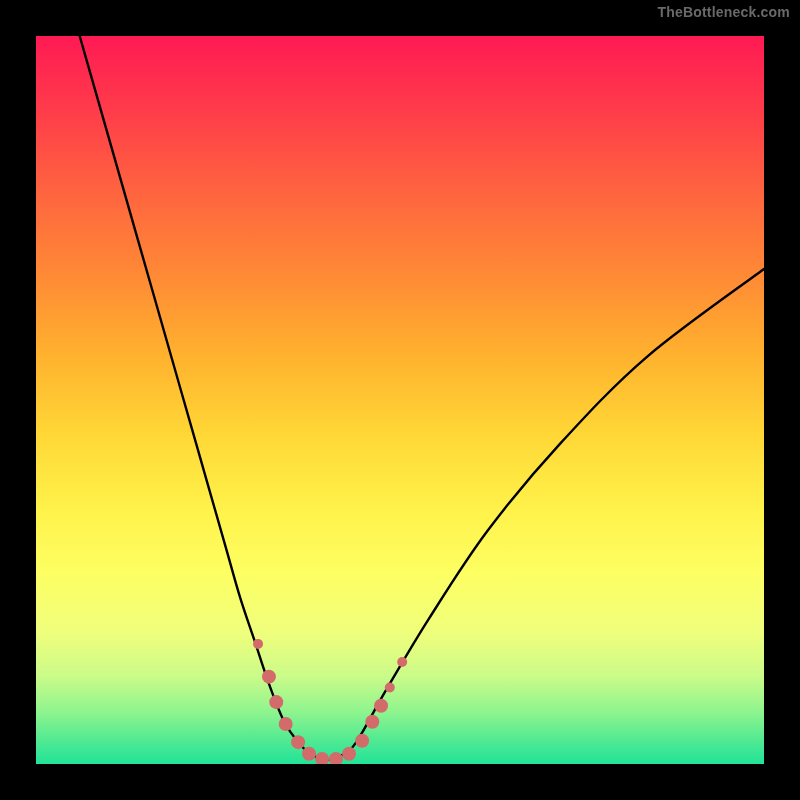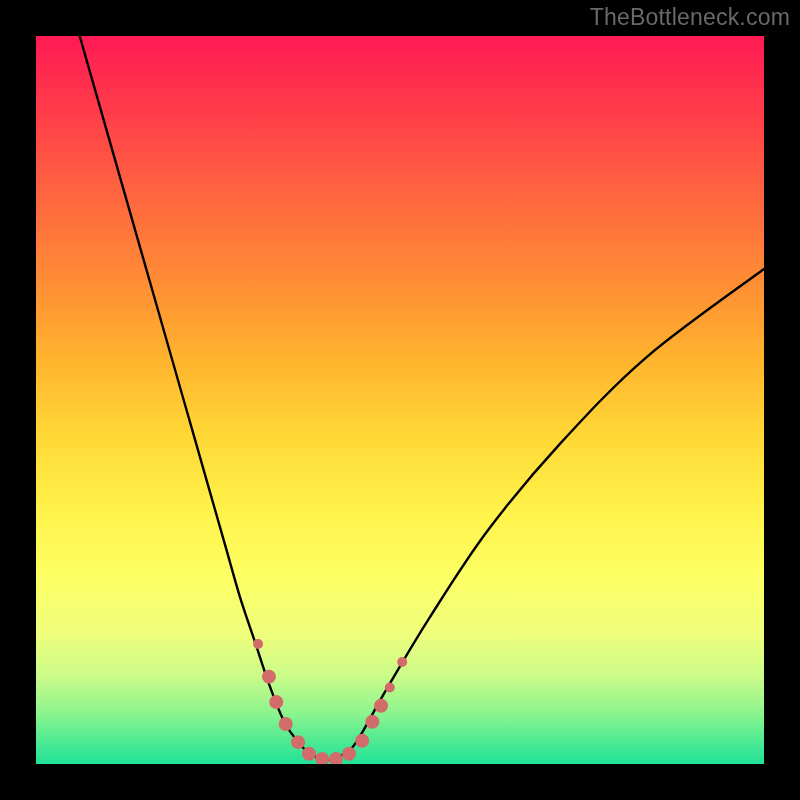--- a/index.html
+++ b/index.html
@@ -15,22 +15,22 @@
     position: relative;
     width: 800px;
     height: 800px;
     background: #000000;
   }
   .watermark {
     position: absolute;
     top: 4px;
     right: 10px;
     color: #696969;
-    font-size: 23px;
-    font-weight: 400;
+    font-size: 14px;
+    font-weight: 700;
     letter-spacing: 0.2px;
     z-index: 10;
   }
   .plot-area {
     position: absolute;
     left: 36px;
     top: 36px;
     width: 728px;
     height: 728px;
     overflow: hidden;

